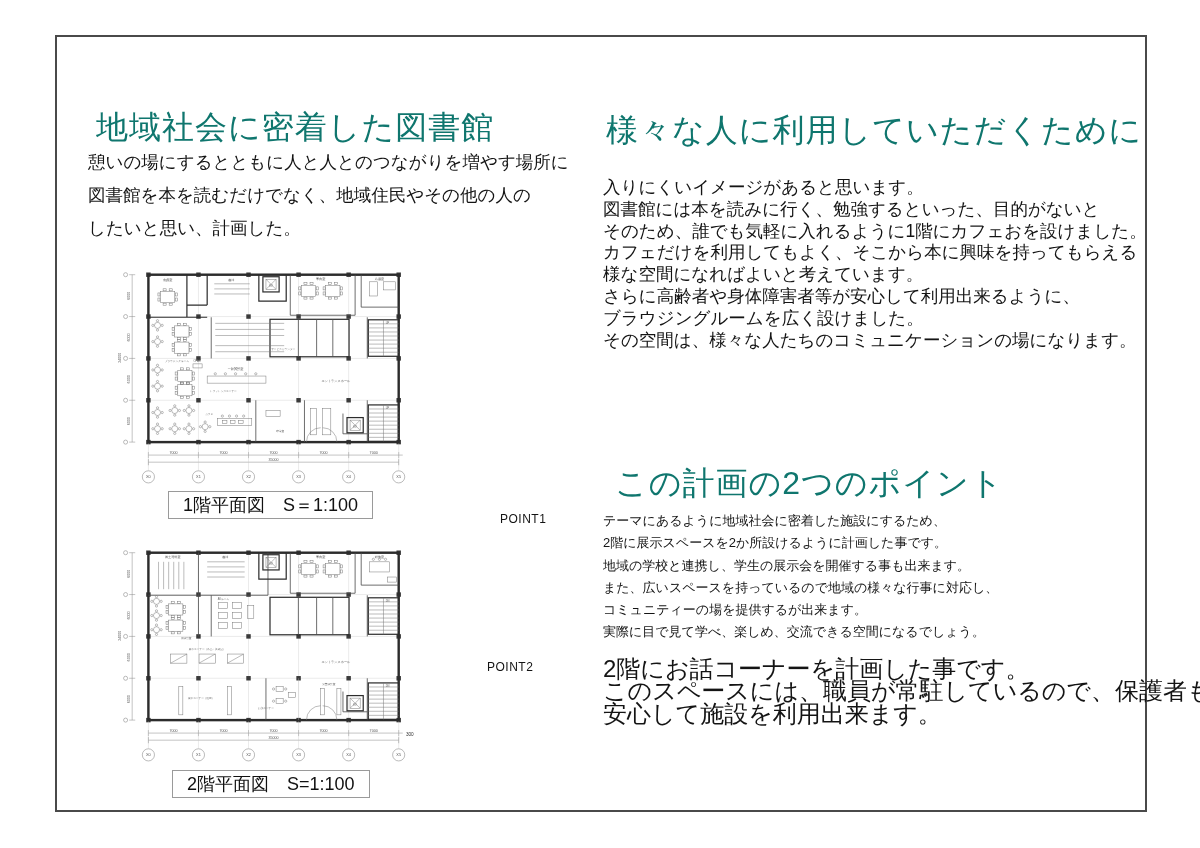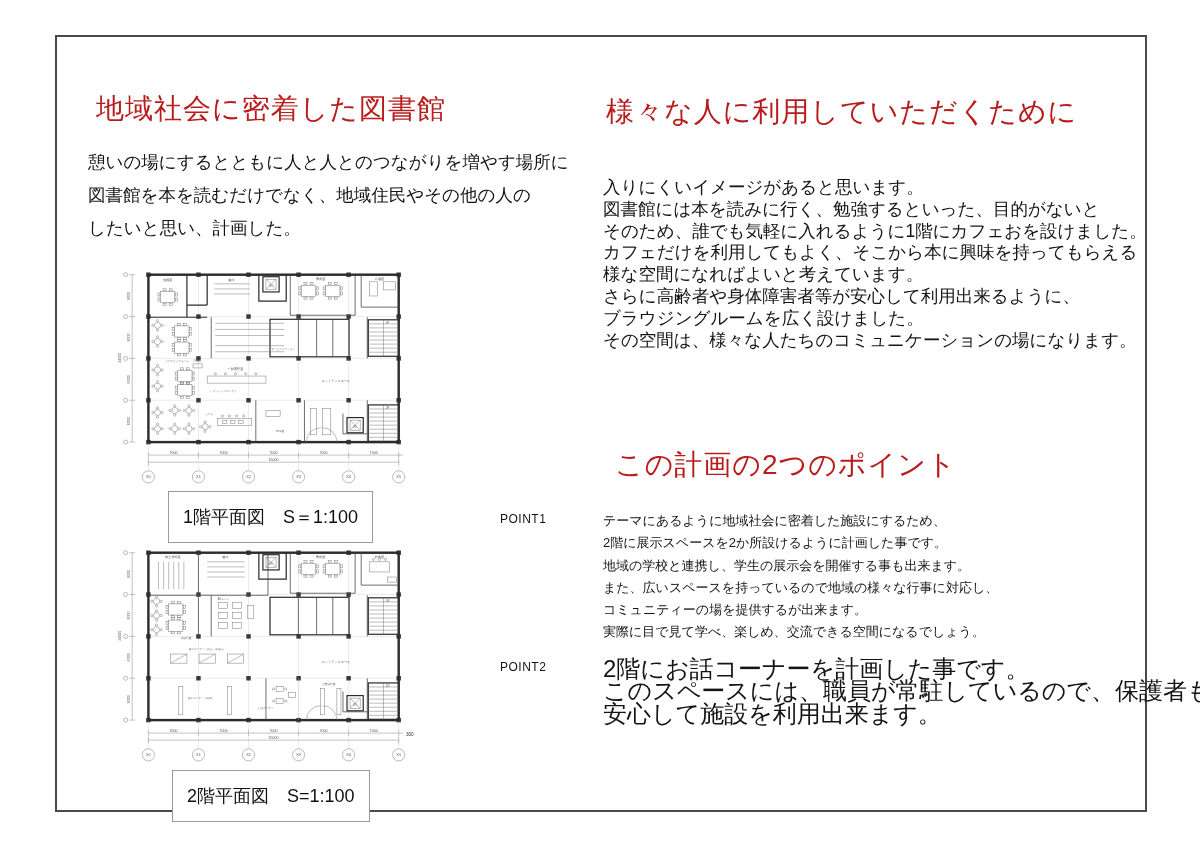--- a/index.html
+++ b/index.html
@@ -2,37 +2,37 @@
 <html><head>
 <meta charset="utf-8">
 <style>
   html,body{margin:0;padding:0;}
   body{
     width:1200px;height:848px;position:relative;background:#ffffff;
     font-family:"Liberation Sans","DejaVu Sans",sans-serif;color:#161616;
     overflow:hidden;
   }
   .page-border{position:absolute;left:55px;top:35px;width:1088px;height:773px;border:2px solid #4a4a4a;}
-  .heading{position:absolute;font-size:28px;letter-spacing:1px;white-space:nowrap;color:#b91c1c;}
+  .heading{position:absolute;font-size:32px;letter-spacing:1px;white-space:nowrap;color:#0f766e;margin-top:16px;}
   .t-left{left:96px;top:90px;}
   .t-right{left:606px;top:93px;}
   .t-points{left:615px;top:446px;}
   .para{position:absolute;white-space:nowrap;color:#141414;}
   .para div{white-space:nowrap;}
   .p-left{left:88px;top:146px;font-size:17.5px;line-height:33px;}
   .p-right{left:603px;top:177px;font-size:17.5px;line-height:21.8px;}
   .p-pt1{left:603px;top:510px;font-size:13px;line-height:22.3px;}
   .p-pt2{left:603px;top:658px;font-size:24px;line-height:22.3px;}
   .pt-label{position:absolute;font-size:12px;letter-spacing:.5px;color:#141414;}
   .pl1{left:500px;top:512px;}
-  .pl2{left:500px;top:660px;text-align:right;}
+  .pl2{left:487px;top:660px;text-align:right;}
   .plan-svg{position:absolute;}
   .plan-1{left:118px;top:256px;width:304px;height:234px;}
   .plan-2{left:118px;top:534px;width:304px;height:234px;}
-  .caption{position:absolute;border:1px solid #9a9a9a;background:#fff;font-size:18px;line-height:24px;padding:13px 14px;white-space:nowrap;color:#111;text-align:center;}
+  .caption{position:absolute;border:1px solid #9a9a9a;background:#fff;font-size:18px;line-height:24px;padding:1px 14px;white-space:nowrap;color:#111;text-align:center;}
   .c1{left:168px;top:491px;}
   .c2{left:172px;top:770px;}
   
   .w  {stroke:#2c2c2c;stroke-width:2.4;fill:none;}
   .w1 {stroke:#2c2c2c;stroke-width:1.2;fill:none;}
   .p  {stroke:#4c4c4c;stroke-width:.8;fill:none;}
   .f  {stroke:#7a7a7a;stroke-width:.5;fill:none;}
   .g  {stroke:#c7c7c7;stroke-width:.35;fill:none;}
   .col{fill:#3a3a3a;stroke:none;}
   .d  {stroke:#8a8a8a;stroke-width:.5;fill:none;}

